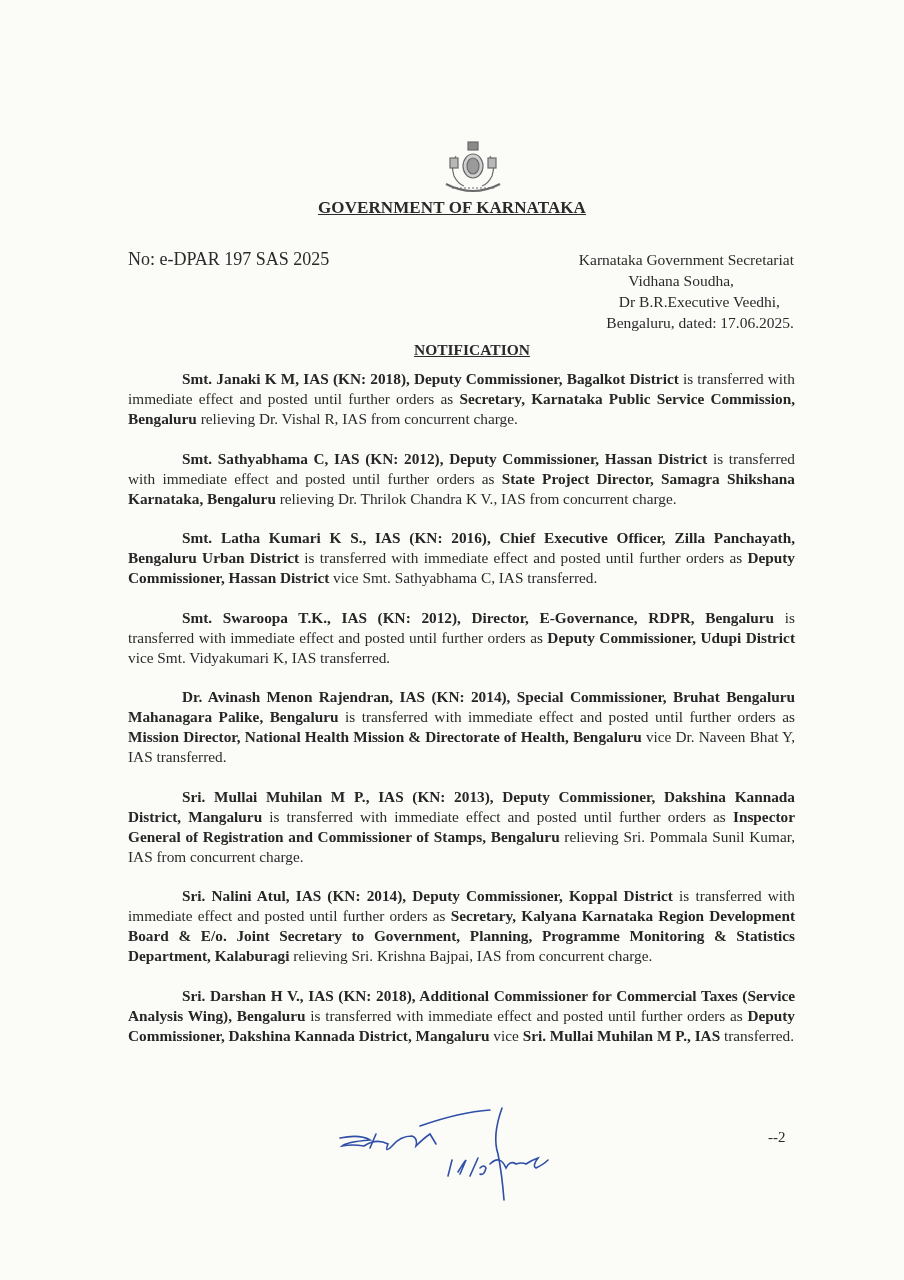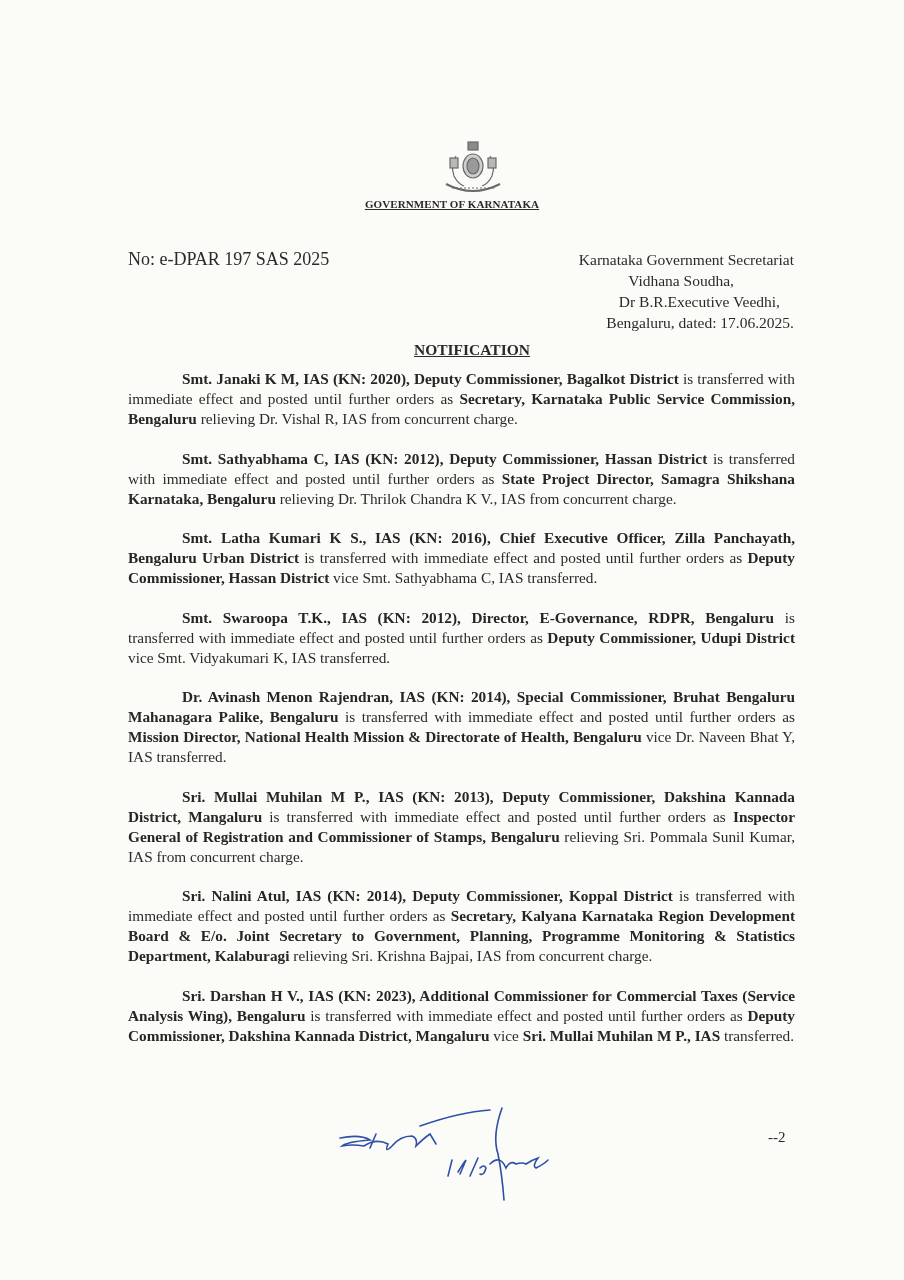--- a/index.html
+++ b/index.html
@@ -3,21 +3,21 @@
   <meta charset="utf-8">
   <style>
     html, body { margin: 0; padding: 0; }
     body {
       width: 904px; height: 1280px; background: #fbfbf8; position: relative; overflow: hidden;
       font-family: "Liberation Serif", serif; color: #2a2a2a;
     }
     .emblem { position: absolute; left: 438px; top: 138px; width: 70px; height: 62px; }
     .gov-title {
       position: absolute; left: 0; width: 904px; top: 198px; text-align: center;
-      font-weight: bold; font-size: 11px; text-decoration: underline; letter-spacing: 0.1px;
+      font-weight: bold; font-size: 17px; text-decoration: underline; letter-spacing: 0.1px;
     }
     .ref-no { position: absolute; left: 128px; top: 249px; font-size: 18px; }
     .address {
       position: absolute; right: 110px; top: 249px; text-align: right; font-size: 15.5px; line-height: 21px; margin-left: 36px;
     }
     .address div:nth-child(2) { padding-right: 60px; text-align: right; }
     .address div:nth-child(3) { padding-right: 14px; }
     .notif-title {
       position: absolute; left: 0; width: 944px; top: 341px; text-align: center;
       font-weight: bold; font-size: 15.5px; text-decoration: underline;
@@ -55,28 +55,28 @@
 <div class="address">
   <div>Karnataka Government Secretariat</div>
   <div>Vidhana Soudha,</div>
   <div>Dr B.R.Executive Veedhi,</div>
   <div>Bengaluru, dated: 17.06.2025.</div>
 </div>
 
 <div class="notif-title">NOTIFICATION</div>
 
 <div class="body" id="body">
-    <p class="para"><b>Smt. Janaki K M, IAS (KN: 2020), Deputy Commissioner, Bagalkot District</b><span> is transferred with immediate effect and posted until further orders as </span><b>Secretary, Karnataka Public Service Commission, Bengaluru</b><span> relieving Dr. Vishal R, IAS from concurrent charge.</span></p>
+    <p class="para"><b>Smt. Janaki K M, IAS (KN: 2018), Deputy Commissioner, Bagalkot District</b><span> is transferred with immediate effect and posted until further orders as </span><b>Secretary, Karnataka Public Service Commission, Bengaluru</b><span> relieving Dr. Vishal R, IAS from concurrent charge.</span></p>
     <p class="para"><b>Smt. Sathyabhama C, IAS (KN: 2012), Deputy Commissioner, Hassan District</b><span> is transferred with immediate effect and posted until further orders as </span><b>State Project Director, Samagra Shikshana Karnataka, Bengaluru</b><span> relieving Dr. Thrilok Chandra K V., IAS from concurrent charge.</span></p>
     <p class="para"><b>Smt. Latha Kumari K S., IAS (KN: 2016), Chief Executive Officer, Zilla Panchayath, Bengaluru Urban District</b><span> is transferred with immediate effect and posted until further orders as </span><b>Deputy Commissioner, Hassan District</b><span> vice Smt. Sathyabhama C, IAS transferred.</span></p>
     <p class="para"><b>Smt. Swaroopa T.K., IAS (KN: 2012), Director, E-Governance, RDPR, Bengaluru</b><span> is transferred with immediate effect and posted until further orders as </span><b>Deputy Commissioner, Udupi District</b><span> vice Smt. Vidyakumari K, IAS transferred.</span></p>
     <p class="para"><b>Dr. Avinash Menon Rajendran, IAS (KN: 2014), Special Commissioner, Bruhat Bengaluru Mahanagara Palike, Bengaluru</b><span> is transferred with immediate effect and posted until further orders as </span><b>Mission Director, National Health Mission &amp; Directorate of Health, Bengaluru</b><span> vice Dr. Naveen Bhat Y, IAS transferred.</span></p>
     <p class="para"><b>Sri. Mullai Muhilan M P., IAS (KN: 2013), Deputy Commissioner, Dakshina Kannada District, Mangaluru</b><span> is transferred with immediate effect and posted until further orders as </span><b>Inspector General of Registration and Commissioner of Stamps, Bengaluru</b><span> relieving Sri. Pommala Sunil Kumar, IAS from concurrent charge.</span></p>
     <p class="para"><b>Sri. Nalini Atul, IAS (KN: 2014), Deputy Commissioner, Koppal District</b><span> is transferred with immediate effect and posted until further orders as </span><b>Secretary, Kalyana Karnataka Region Development Board &amp; E/o. Joint Secretary to Government, Planning, Programme Monitoring &amp; Statistics Department, Kalaburagi</b><span> relieving Sri. Krishna Bajpai, IAS from concurrent charge.</span></p>
-    <p class="para"><b>Sri. Darshan H V., IAS (KN: 2023), Additional Commissioner for Commercial Taxes (Service Analysis Wing), Bengaluru</b><span> is transferred with immediate effect and posted until further orders as </span><b>Deputy Commissioner, Dakshina Kannada District, Mangaluru</b><span> vice </span><b>Sri. Mullai Muhilan M P., IAS</b><span> transferred.</span></p>
+    <p class="para"><b>Sri. Darshan H V., IAS (KN: 2018), Additional Commissioner for Commercial Taxes (Service Analysis Wing), Bengaluru</b><span> is transferred with immediate effect and posted until further orders as </span><b>Deputy Commissioner, Dakshina Kannada District, Mangaluru</b><span> vice </span><b>Sri. Mullai Muhilan M P., IAS</b><span> transferred.</span></p>
   </div>
 
 <div class="page-next">--2</div>
 
 <svg class="signature" viewBox="0 0 260 100">
   <g fill="none" stroke="#2f4fa8" stroke-width="1.6" stroke-linecap="round">
     <path d="M10 34 q20 -4 30 2 q-24 2 -28 6 q10 -2 22 0 q12 -8 24 -2 q-4 10 4 2 q8 -10 20 -10 q6 2 4 10 q8 -8 14 -12 l6 10"></path>
     <path d="M40 44 l6 -14"></path>
     <path d="M90 22 q40 -14 70 -16"></path>
     <path d="M172 4 q-10 28 -4 46 q4 20 6 46"></path>

